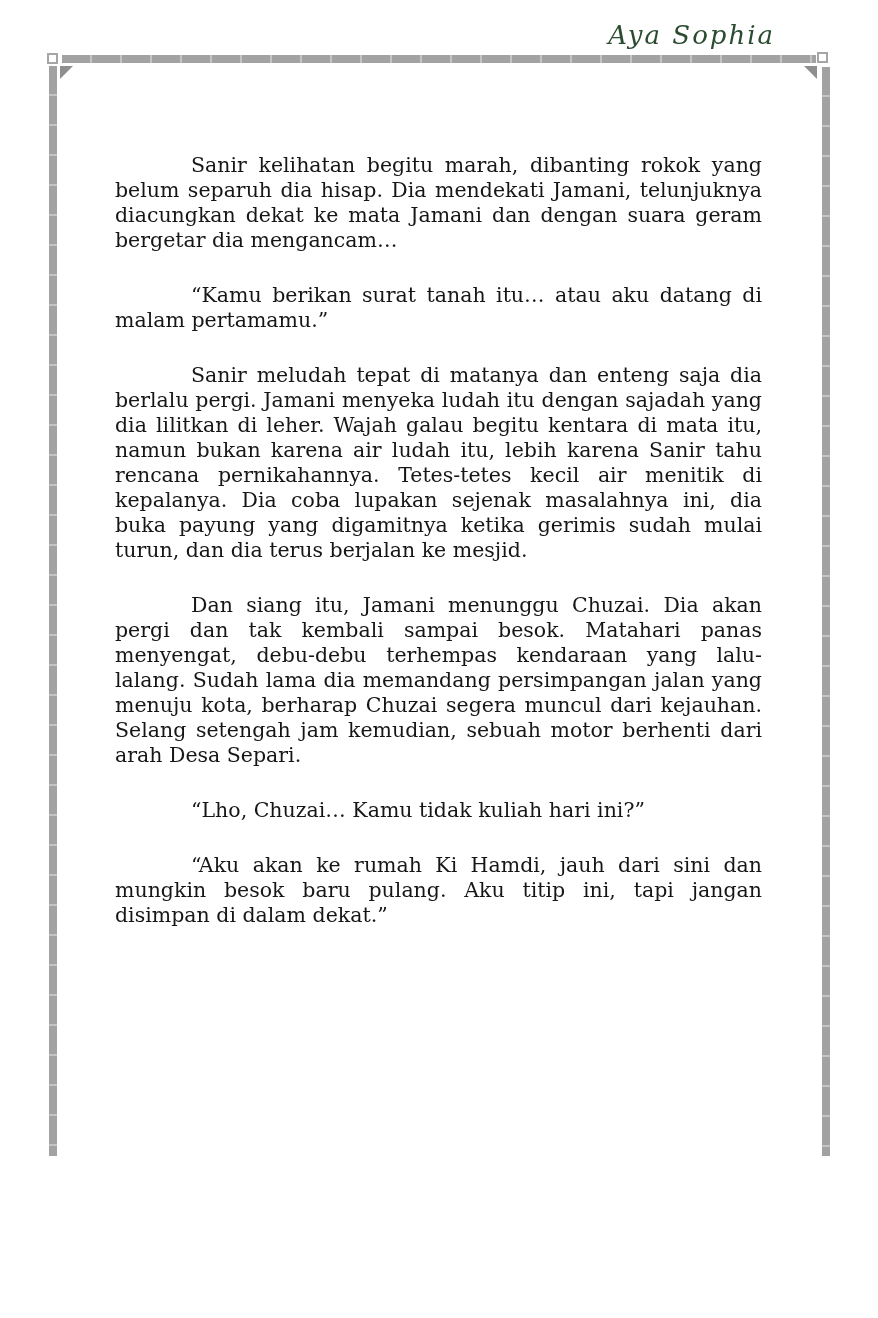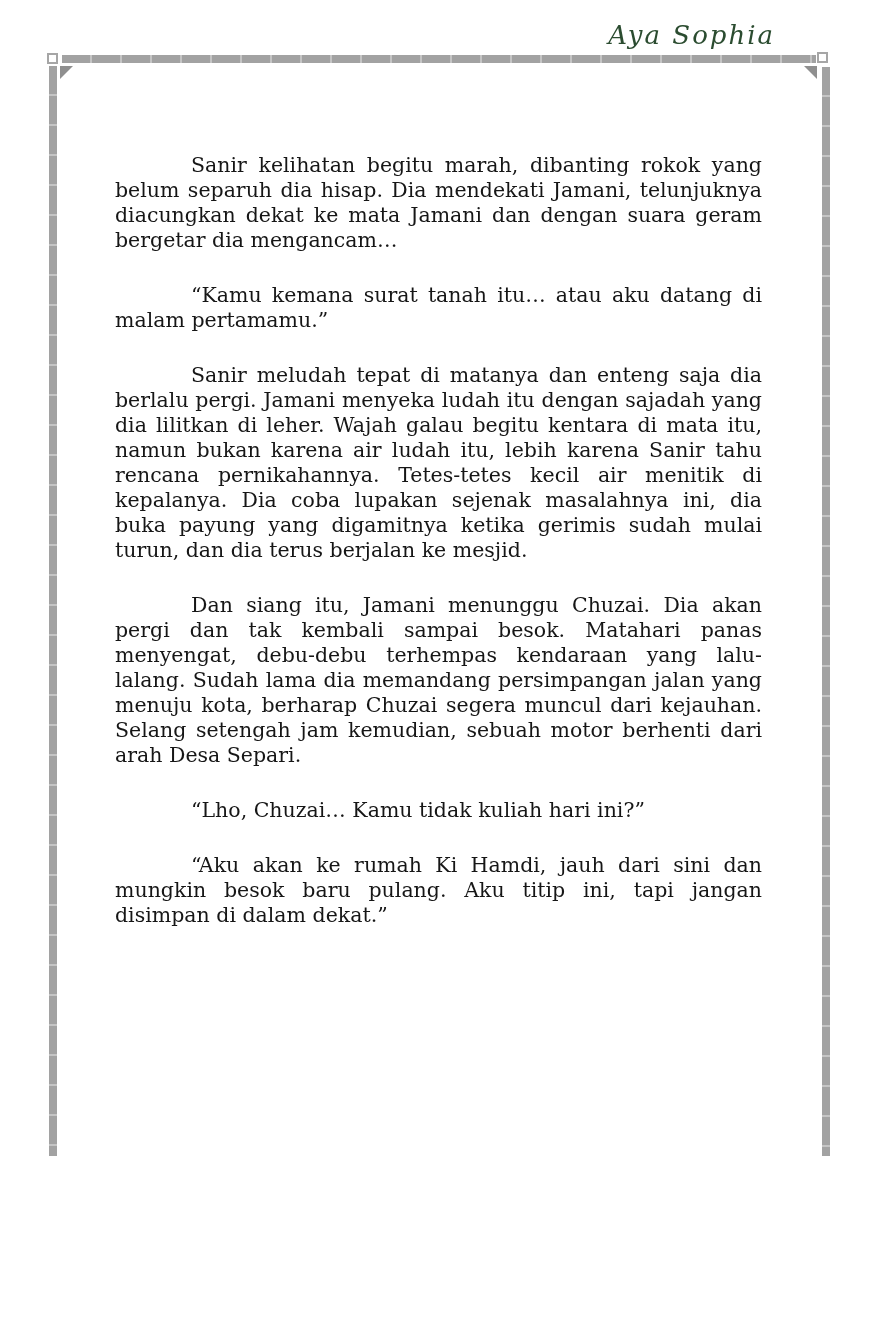--- a/index.html
+++ b/index.html
@@ -77,21 +77,21 @@
   <div class="corner-square cs-bl"></div>
   <div class="corner-square cs-br"></div>
 
   <div class="tri tri-tl"></div>
   <div class="tri tri-tr"></div>
   <div class="tri tri-bl"></div>
   <div class="tri tri-br"></div>
 
   <div class="body-text">
     <p>Sanir kelihatan begitu marah, dibanting rokok yang belum separuh dia hisap. Dia mendekati Jamani, telunjuknya diacungkan dekat ke mata Jamani dan dengan suara geram bergetar dia mengancam…</p>
-    <p>“Kamu kemana surat tanah itu… atau aku datang di malam pertamamu.”</p>
+    <p>“Kamu berikan surat tanah itu… atau aku datang di malam pertamamu.”</p>
     <p>Sanir meludah tepat di matanya dan enteng saja dia berlalu pergi. Jamani menyeka ludah itu dengan sajadah yang dia lilitkan di leher. Wajah galau begitu kentara di mata itu, namun bukan karena air ludah itu, lebih karena Sanir tahu rencana pernikahannya. Tetes-tetes kecil air menitik di kepalanya. Dia coba lupakan sejenak masalahnya ini, dia buka payung yang digamitnya ketika gerimis sudah mulai turun, dan dia terus berjalan ke mesjid.</p>
     <p>Dan siang itu, Jamani menunggu Chuzai. Dia akan pergi dan tak kembali sampai besok. Matahari panas menyengat, debu-debu terhempas kendaraan yang lalu-lalang. Sudah lama dia memandang persimpangan jalan yang menuju kota, berharap Chuzai segera muncul dari kejauhan. Selang setengah jam kemudian, sebuah motor berhenti dari arah Desa Separi.</p>
     <p>“Lho, Chuzai… Kamu tidak kuliah hari ini?”</p>
     <p>“Aku akan ke rumah Ki Hamdi, jauh dari sini dan mungkin besok baru pulang. Aku titip ini, tapi jangan disimpan di dalam dekat.”</p>
   </div>
 
   <div class="footer-divider"></div>
   <div class="page-number">- 103 -</div>
 
 </div>

